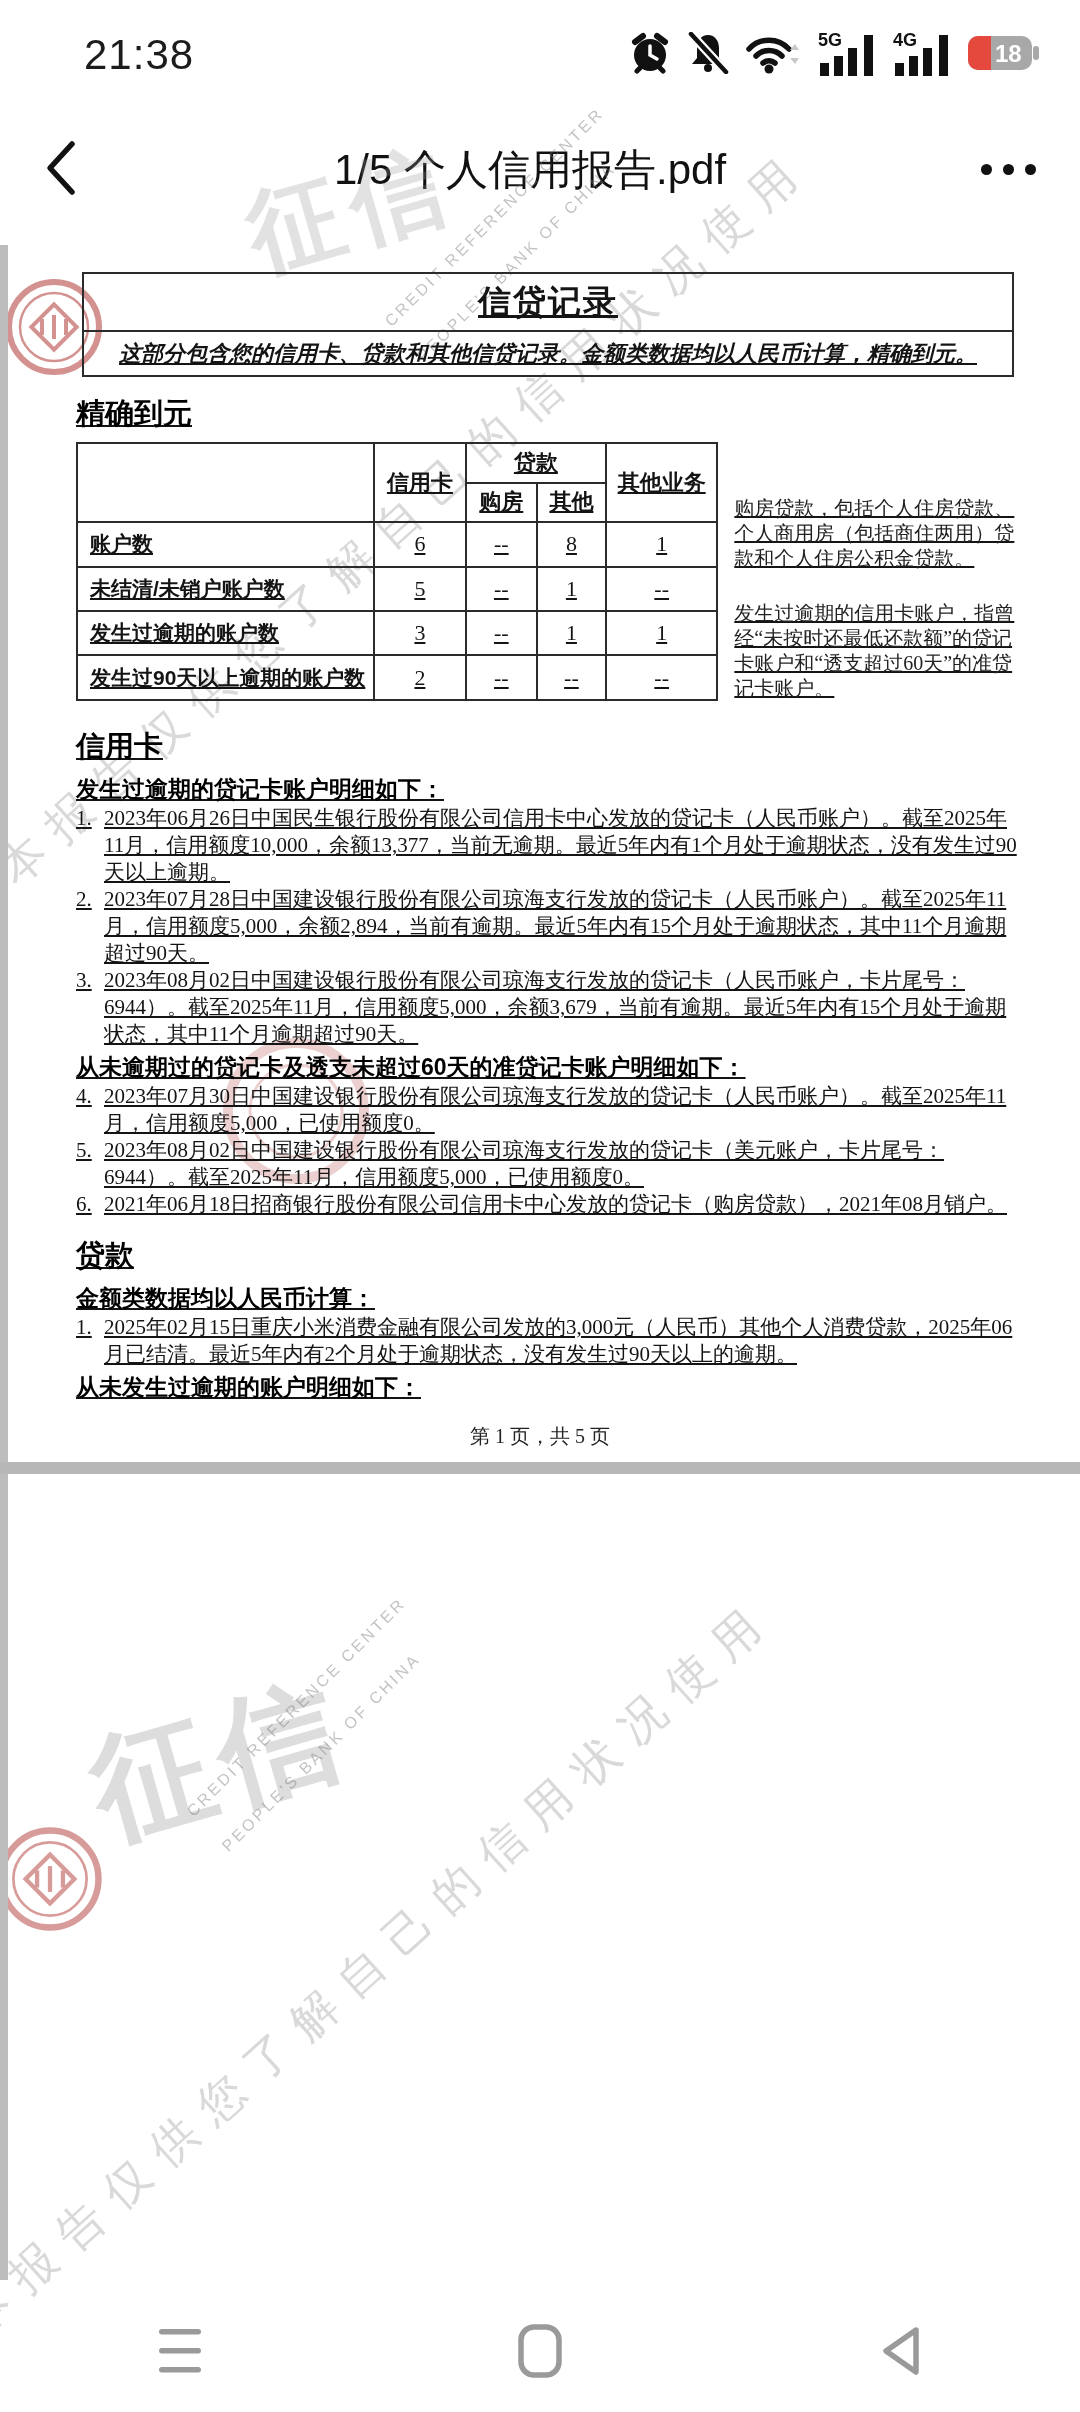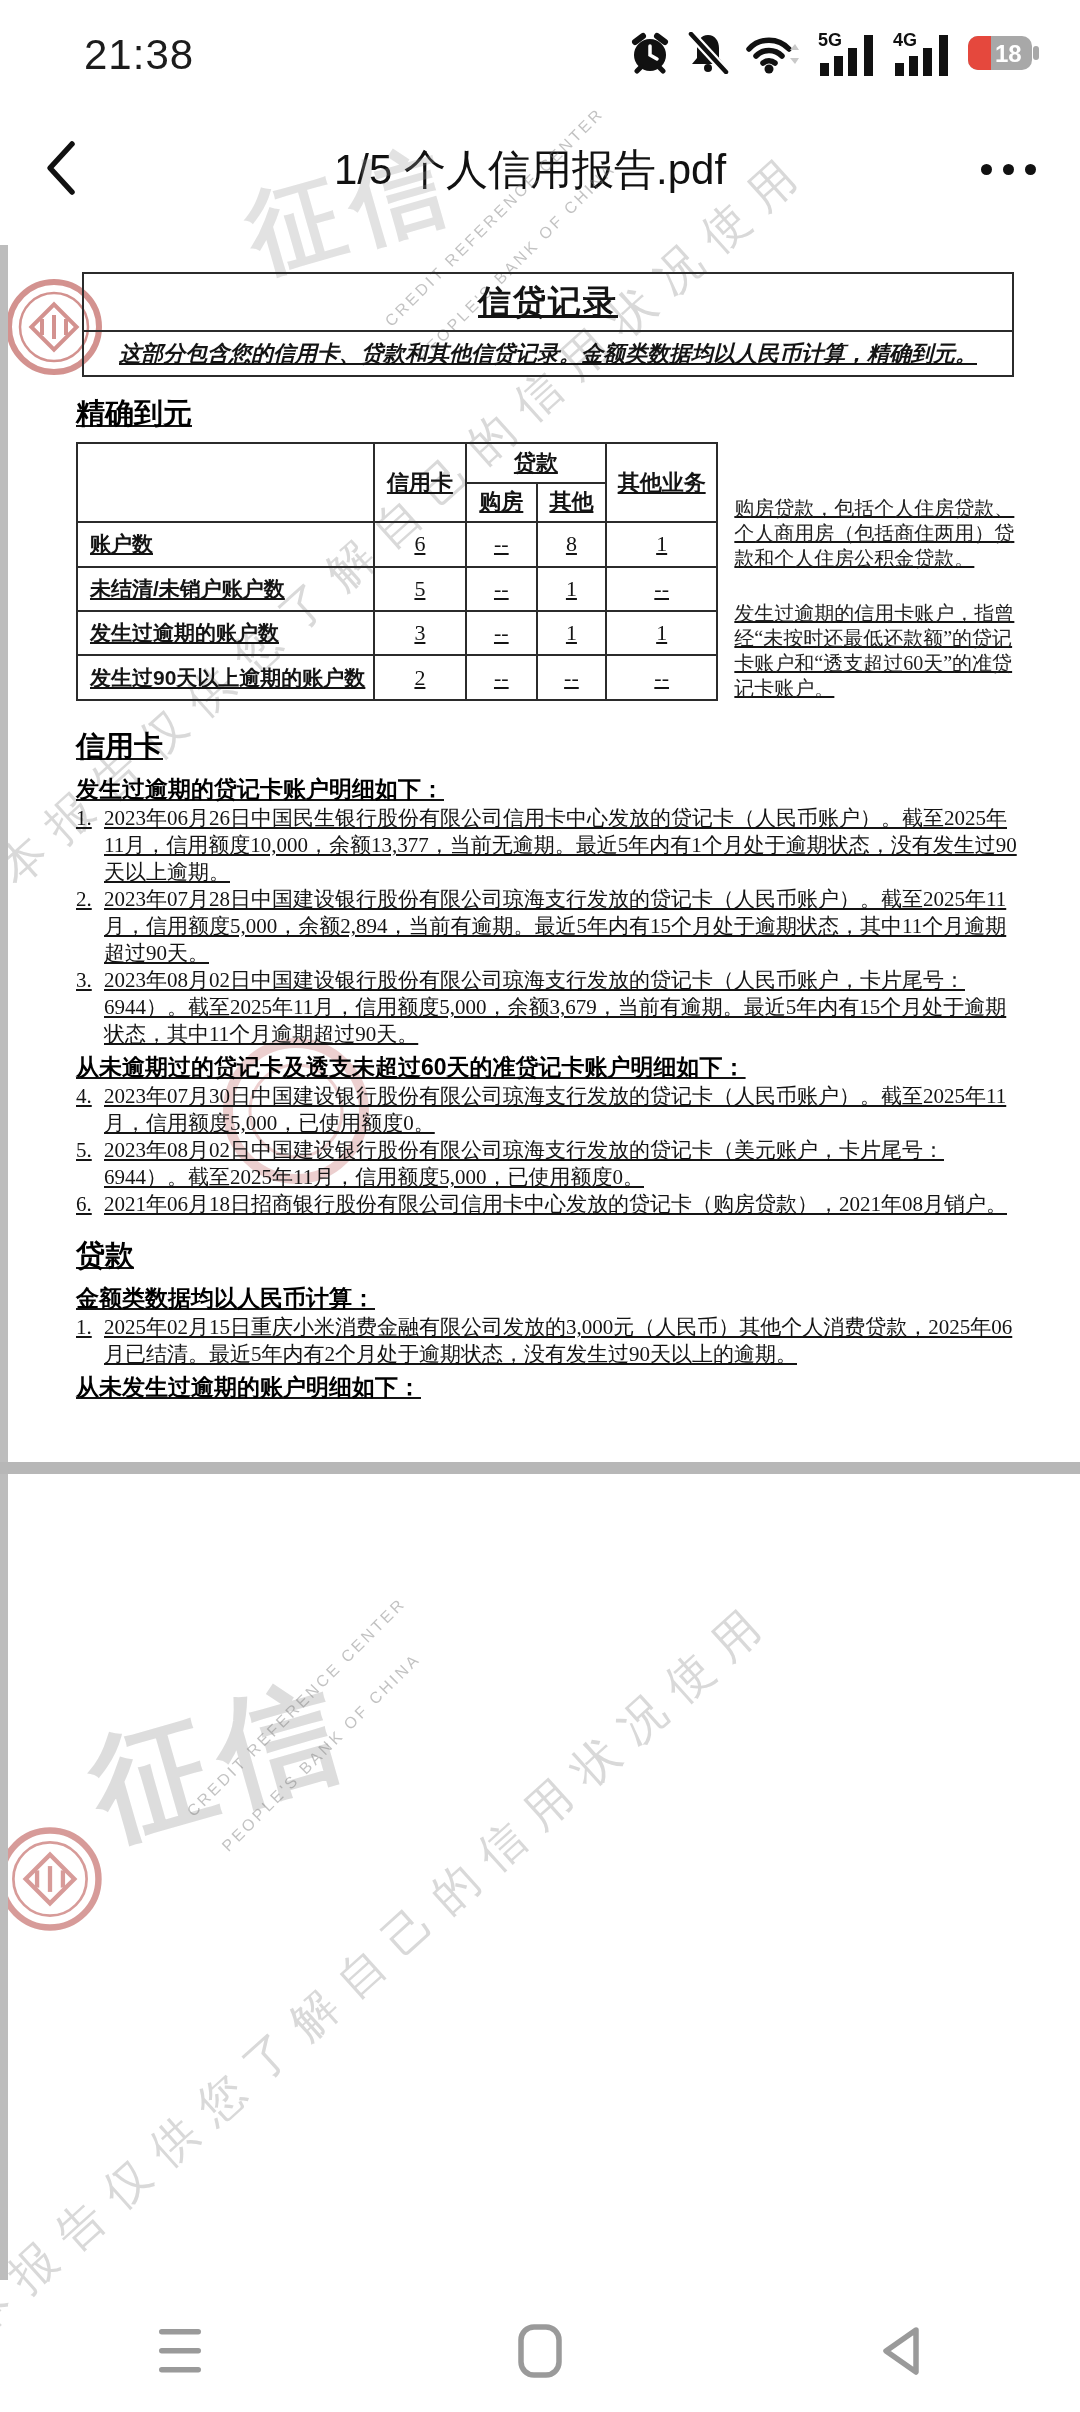--- a/index.html
+++ b/index.html
@@ -291,20 +291,21 @@
       <div class="h-sec" style="margin-top:18px;">贷款</div>
       <div class="h-sub" style="margin-top:7px;">金额类数据均以人民币计算：</div>
 
       <div class="item">
           <span class="num">1.</span>
           <span class="txt">2025年02月15日重庆小米消费金融有限公司发放的3,000元（人民币）其他个人消费贷款，2025年06月已结清。最近5年内有2个月处于逾期状态，没有发生过90天以上的逾期。</span>
         </div>
 
       <div class="h-sub" style="margin-top:4px;">从未发生过逾期的账户明细如下：</div>
 
+      <div class="p1-footer">第 1 页，共 5 页</div>
     </div>
 
   </div>
 
   <div class="nav">
     <div class="nav-slot">
       <span>
         <svg width="46" height="52" viewBox="0 0 46 52">
           <rect x="2" y="4" width="42" height="5.5" rx="2.75" fill="#9a9a9a"></rect>
           <rect x="2" y="23" width="42" height="5.5" rx="2.75" fill="#9a9a9a"></rect>

